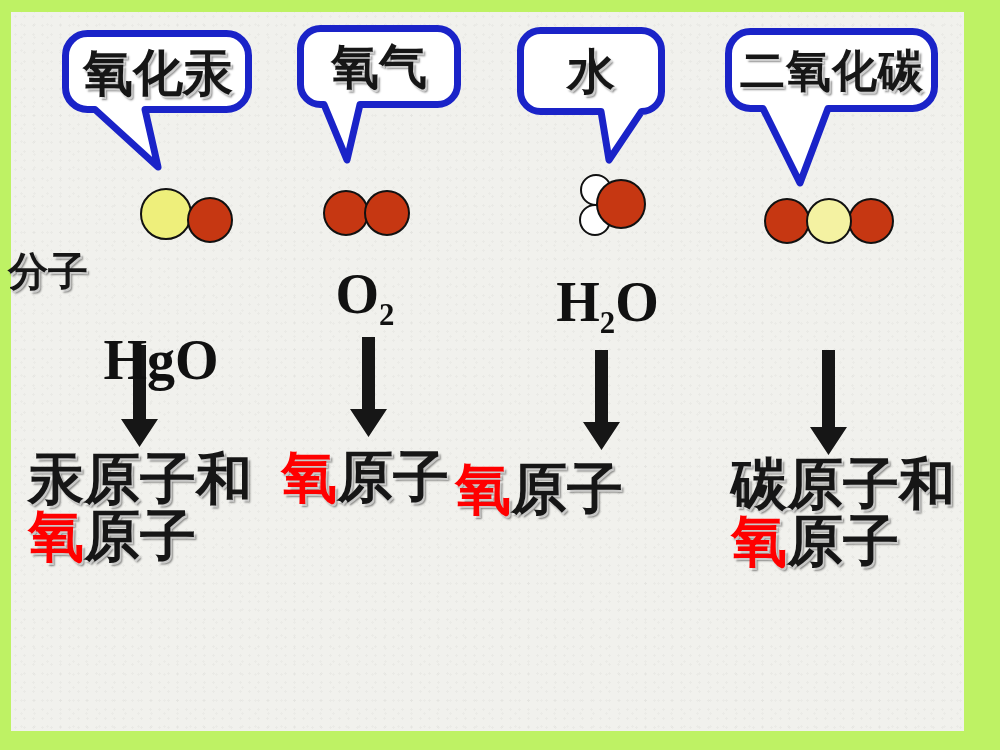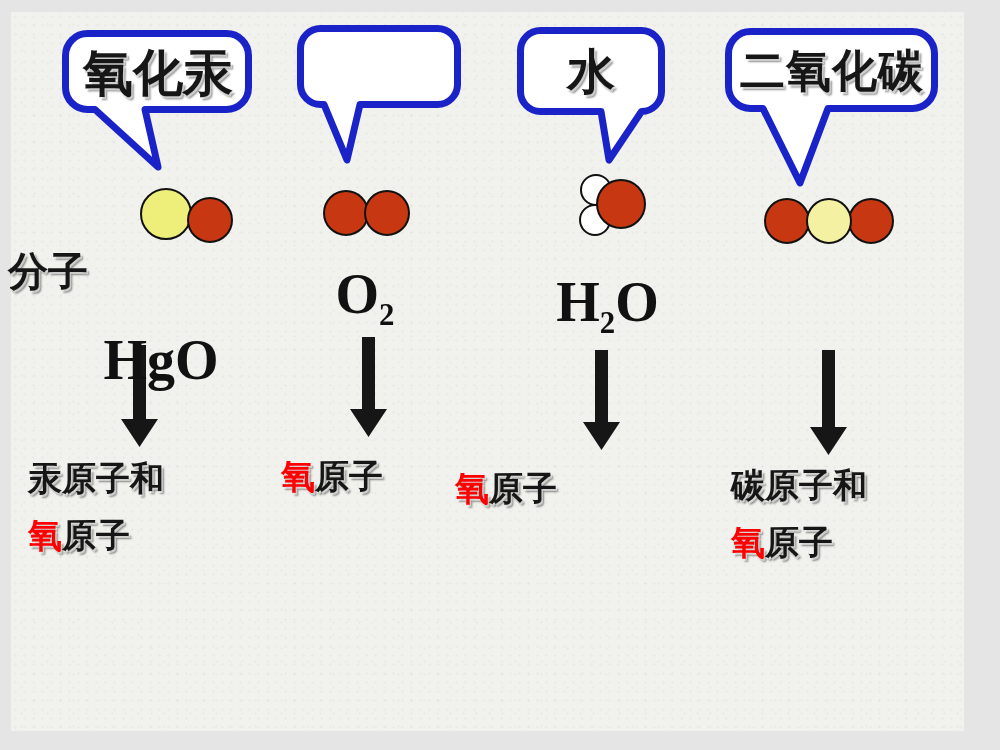--- a/index.html
+++ b/index.html
@@ -1,20 +1,20 @@
 <!DOCTYPE html>
 <html><head>
 <meta charset="utf-8">
 <style>
   html,body { margin:0; padding:0; }
   body { width:1000px; height:750px; font-family:"Liberation Sans", sans-serif; }
 
   .root {
     position:relative; width:1000px; height:750px;
-    background:#e5e5e5; overflow:hidden;
+    background:#bef264; overflow:hidden;
   }
 
   .slide {
     position:absolute; left:11px; top:12px; width:953px; height:719px;
     background:
       radial-gradient(rgba(0,0,0,0.028) 1px, transparent 1.3px) 0 0 / 9px 9px,
       radial-gradient(rgba(0,0,0,0.022) 1px, transparent 1.3px) 4px 6px / 13px 13px,
       #F1F1ED;
   }
 
@@ -44,21 +44,21 @@
   .formula {
     font-family:"Liberation Serif", serif; font-weight:bold; color:#111;
     text-align:center; white-space:nowrap; line-height:1;
   }
   .formula sub { font-size:0.55em; }
   .f1 { left:86px;  top:332px; width:150px; font-size:56px;text-align:center; }
   .f2 { left:300px; top:266px; width:130px; font-size:56px; }
   .f3 { left:540px; top:274px; width:135px; font-size:56px; }
   .f4 { left:762px; top:276px; width:135px; font-size:56px; }
 
-  .res { font-size:34px; line-height:57px; }
+  .res { font-size:56px; line-height:57px; }
   .res1 { left:28px;  top:450px; }
   .res2 { left:281px; top:448px; }
   .res3 { left:455px; top:460px; }
   .res4 { left:731px; top:460px;font-family:Liberation Mono, monospace; }
 
   .question { left:58px; top:624px; font-size:46px; letter-spacing:2px; }
 </style>
 </head>
 <body>
 
@@ -86,20 +86,21 @@
     <circle cx="871" cy="221" r="22" stroke="#111" stroke-width="2" fill="#C63712"></circle>
     <circle cx="829" cy="221" r="22" stroke="#111" stroke-width="2" fill="#F4F2A2"></circle>
 
     <path d="M 133,345 H 146 V 419 H 158 L 139.5,447 L 121,419 H 133 Z" fill="#161616"></path>
     <path d="M 362,337 H 375 V 409 H 387 L 368.5,437 L 350,409 H 362 Z" fill="#161616"></path>
     <path d="M 595,350 H 608 V 422 H 620 L 601.5,450 L 583,422 H 595 Z" fill="#161616"></path>
     <path d="M 822,350 H 835 V 427 H 847 L 828.5,455 L 810,427 H 822 Z" fill="#161616"></path>
   </svg>
 
   <div class="bubble-label bl1 cn">氧化汞</div>
+  <div class="bubble-label bl2 cn">氧气</div>
   <div class="bubble-label bl3 cn">水</div>
   <div class="bubble-label bl4 cn">二氧化碳</div>
 
   <div class="txt cn molecule-row-label">分子</div>
 
   <div class="txt formula f1">
     <span>HgO</span><sub></sub><span></span>
   </div>
   <div class="txt formula f2">
     <span>O</span><sub>2</sub><span></span>

